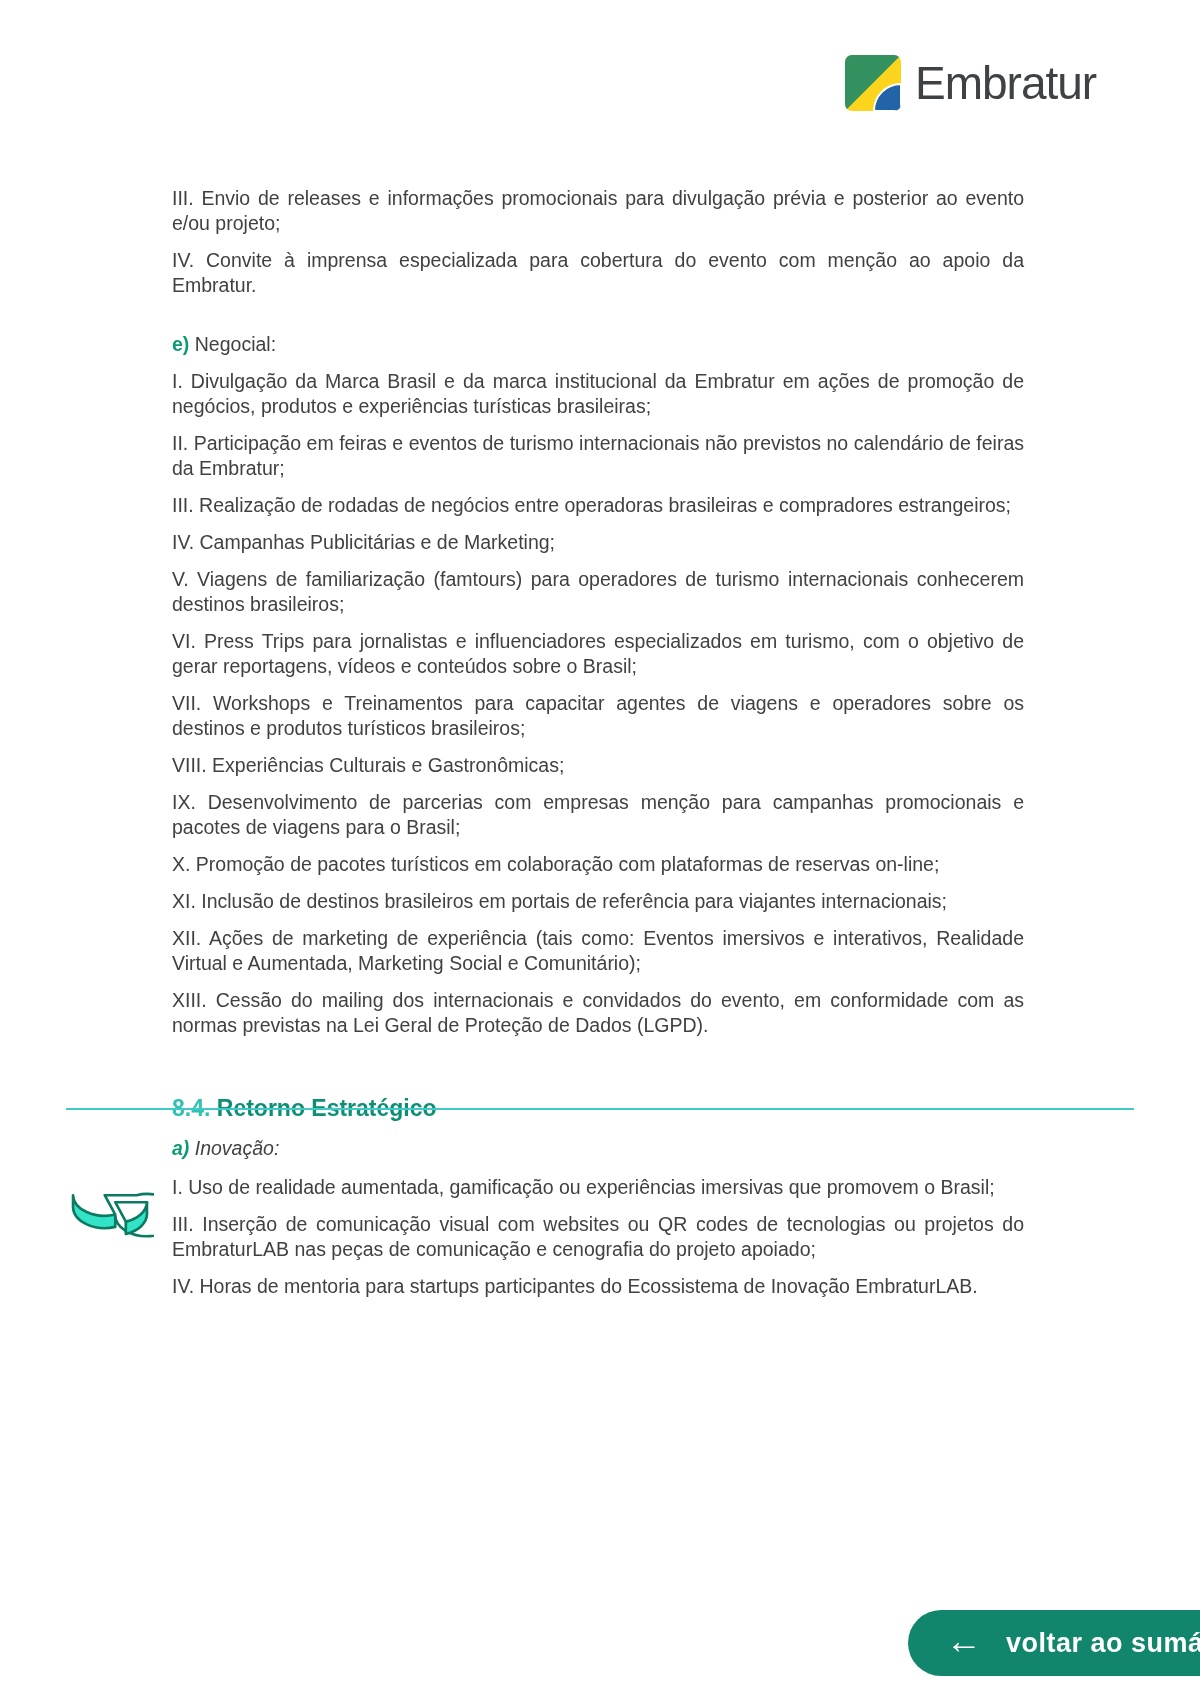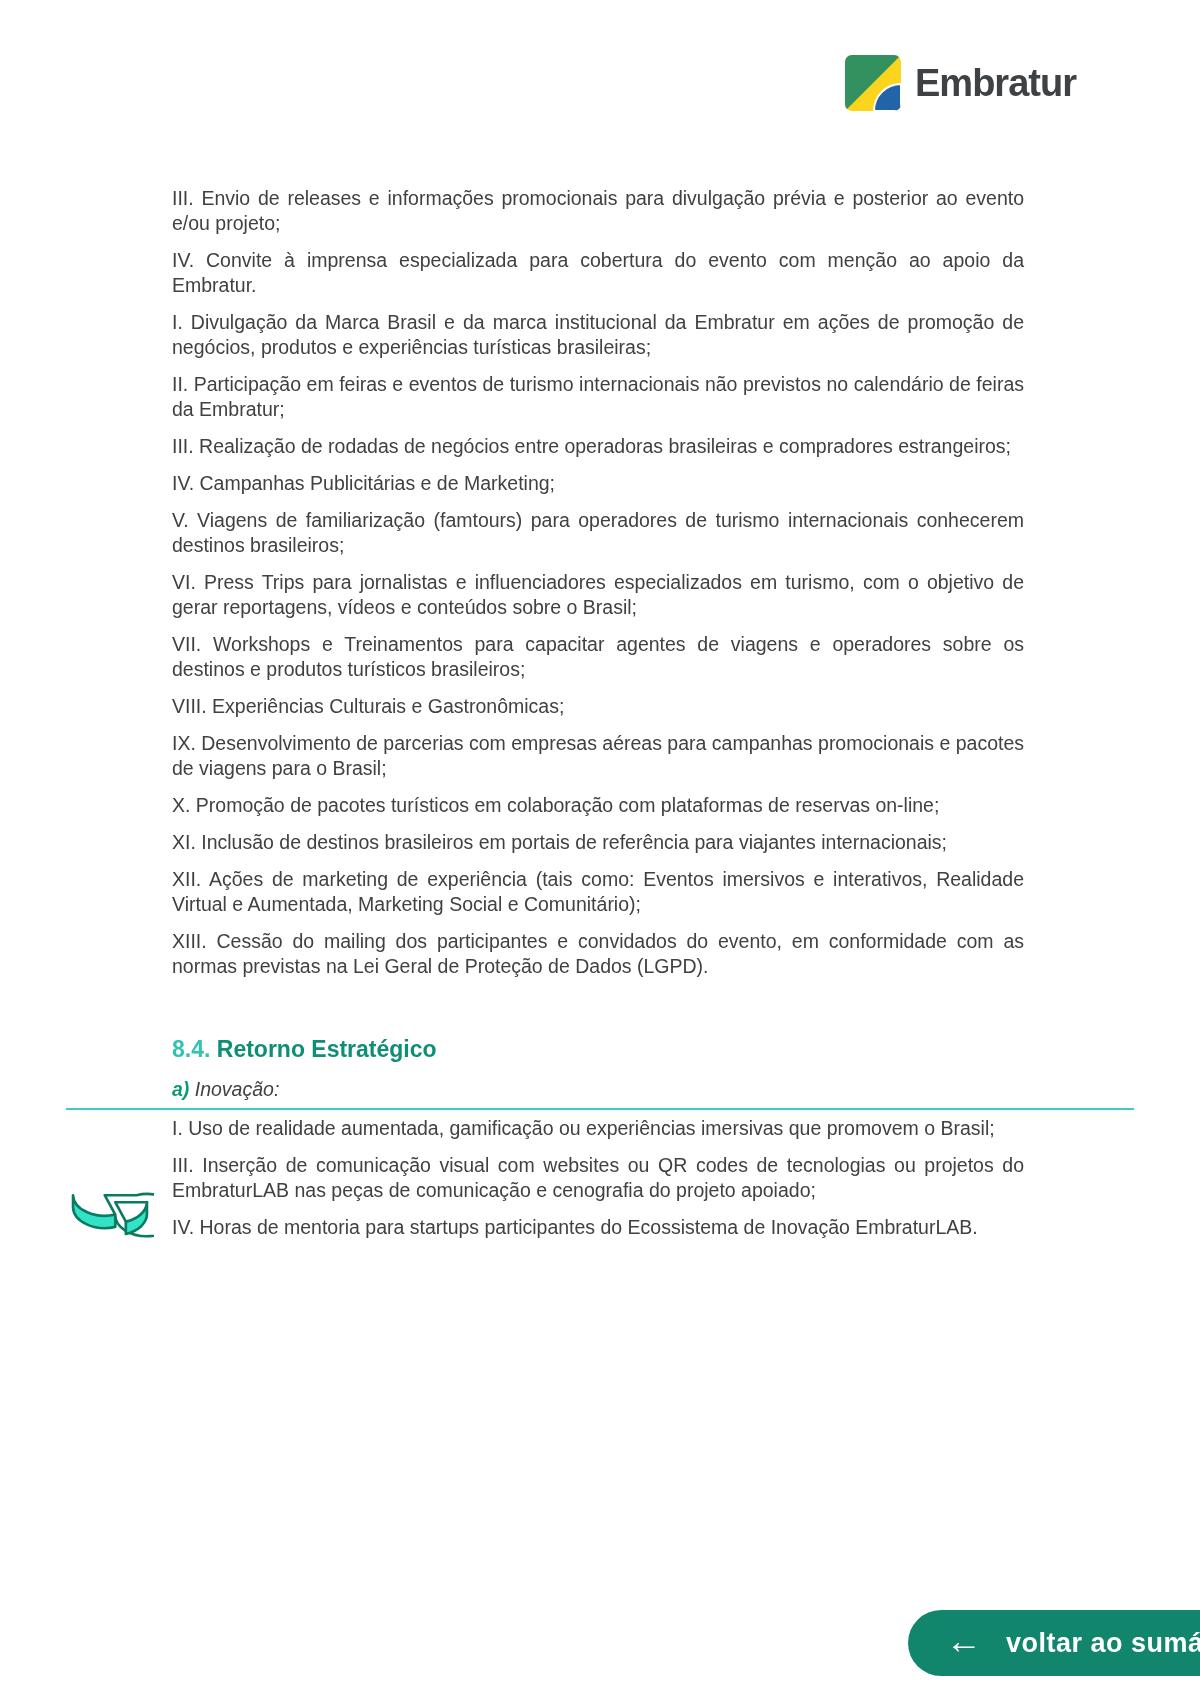--- a/index.html
+++ b/index.html
@@ -19,22 +19,22 @@
   .logo {
     position: absolute;
     top: 55px;
     left: 845px;
     display: flex;
     align-items: center;
     gap: 14px;
   }
   .logo-mark { width: 56px; height: 56px; display: block; }
   .logo-word {
-    font-size: 38px;
-    font-weight: bold;
+    font-size: 46px;
+    font-weight: normal;
     color: #3e4245;
     letter-spacing: -1px;
     line-height: 1;
   }
 
   
   .content {
     position: absolute;
     left: 172px;
     top: 186px;
@@ -132,34 +132,35 @@
         <path d="M56 29 A 27 27 0 0 0 29 56 L 56 56 Z" fill="#2363a8" stroke="#ffffff" stroke-width="2"></path>
       </g>
     </svg>
     <span class="logo-word">Embratur</span>
   </div>
 
   <div class="content">
     <p>III. Envio de releases e informações promocionais para divulgação prévia e posterior ao evento e/ou projeto;</p>
     <p>IV. Convite à imprensa especializada para cobertura do evento com menção ao apoio da Embratur.</p>
 
+    <p class="gap-before"><span class="green-label">e)</span><span> Negocial:</span></p>
 
     <p>I. Divulgação da Marca Brasil e da marca institucional da Embratur em ações de promoção de negócios, produtos e experiências turísticas brasileiras;</p>
     <p>II. Participação em feiras e eventos de turismo internacionais não previstos no calendário de feiras da Embratur;</p>
     <p>III. Realização de rodadas de negócios entre operadoras brasileiras e compradores estrangeiros;</p>
     <p>IV. Campanhas Publicitárias e de Marketing;</p>
     <p>V. Viagens de familiarização (famtours) para operadores de turismo internacionais conhecerem destinos brasileiros;</p>
     <p>VI. Press Trips para jornalistas e influenciadores especializados em turismo, com o objetivo de gerar reportagens, vídeos e conteúdos sobre o Brasil;</p>
     <p>VII. Workshops e Treinamentos para capacitar agentes de viagens e operadores sobre os destinos e produtos turísticos brasileiros;</p>
     <p>VIII. Experiências Culturais e Gastronômicas;</p>
-    <p>IX. Desenvolvimento de parcerias com empresas aéreas para campanhas promocionais e pacotes de viagens para o Brasil;</p>
+    <p>IX. Desenvolvimento de parcerias com empresas menção para campanhas promocionais e pacotes de viagens para o Brasil;</p>
     <p>X. Promoção de pacotes turísticos em colaboração com plataformas de reservas on-line;</p>
     <p>XI. Inclusão de destinos brasileiros em portais de referência para viajantes internacionais;</p>
     <p>XII. Ações de marketing de experiência (tais como: Eventos imersivos e interativos, Realidade Virtual e Aumentada, Marketing Social e Comunitário);</p>
-    <p>XIII. Cessão do mailing dos participantes e convidados do evento, em conformidade com as normas previstas na Lei Geral de Proteção de Dados (LGPD).</p>
+    <p>XIII. Cessão do mailing dos internacionais e convidados do evento, em conformidade com as normas previstas na Lei Geral de Proteção de Dados (LGPD).</p>
 
     <p class="section-heading"><span class="heading-number">8.4.</span><span class="heading-title"> Retorno Estratégico</span></p>
 
     <p class="sub-label-line"><span class="green-label">a)</span><span> Inovação:</span></p>
 
     <p>I. Uso de realidade aumentada, gamificação ou experiências imersivas que promovem o Brasil;</p>
     <p>III. Inserção de comunicação visual com websites ou QR codes de tecnologias ou projetos do EmbraturLAB nas peças de comunicação e cenografia do projeto apoiado;</p>
     <p>IV. Horas de mentoria para startups participantes do Ecossistema de Inovação EmbraturLAB.</p>
   </div>
 

